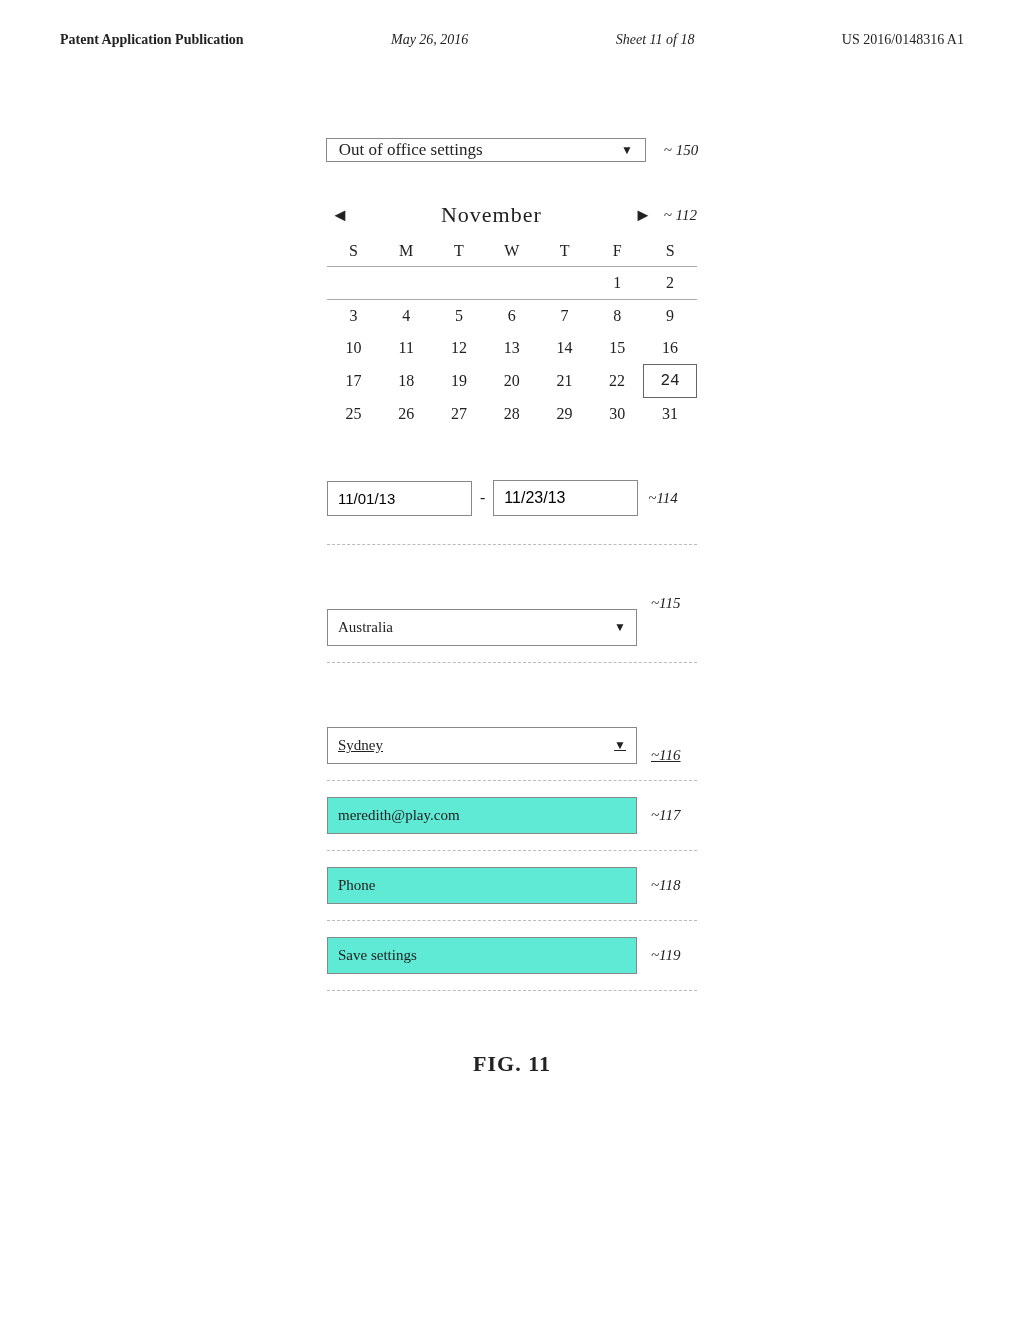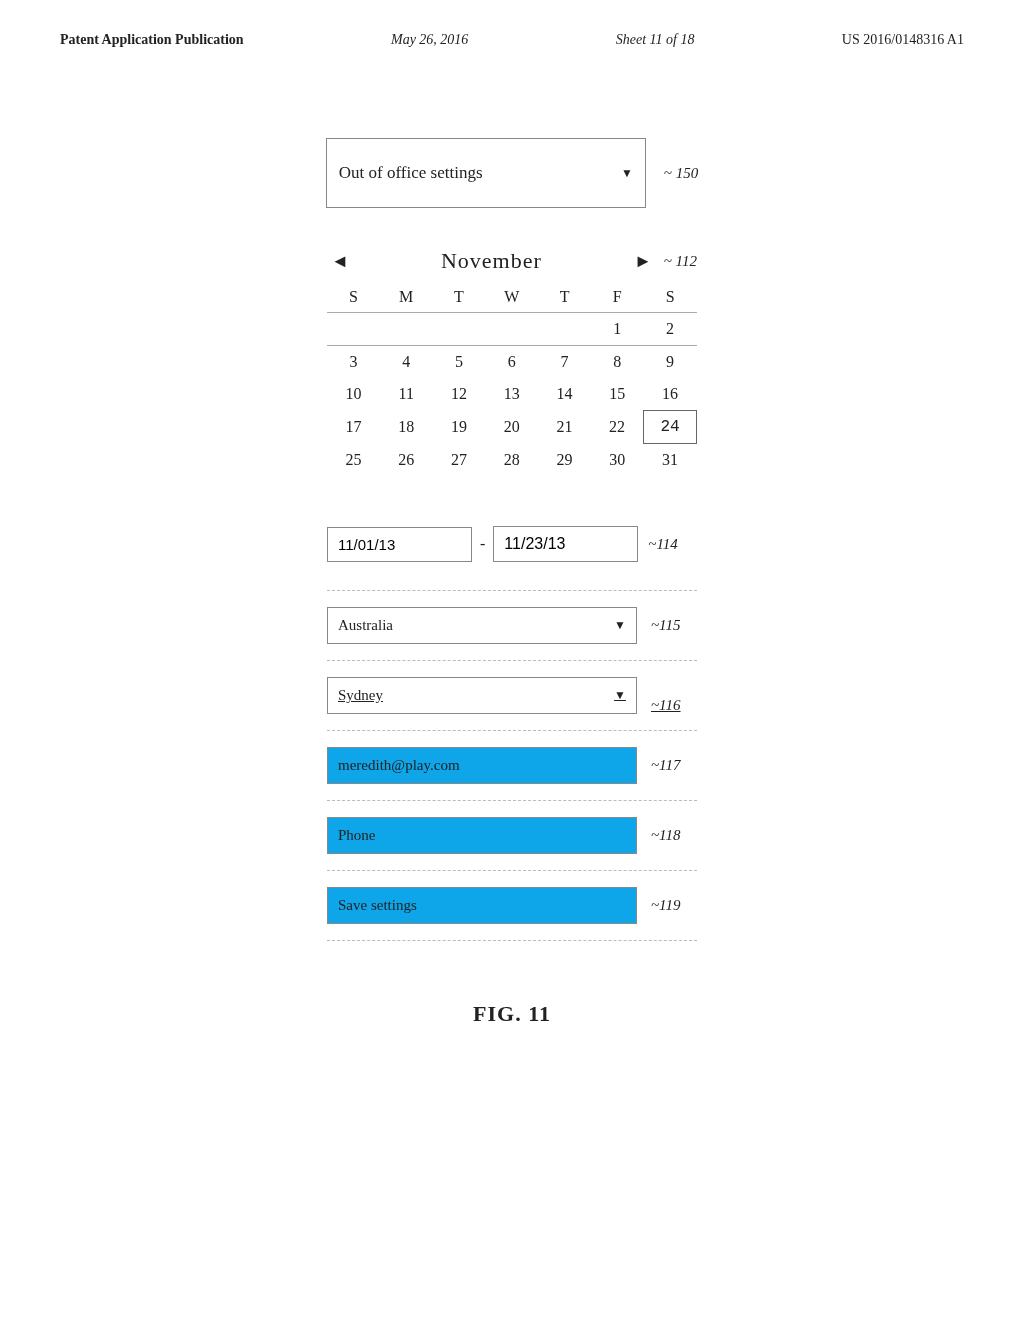--- a/index.html
+++ b/index.html
@@ -51,21 +51,21 @@
     
     .settings-row {
       display: flex;
       align-items: center;
       margin-bottom: 40px;
       position: relative;
     }
 
     .settings-dropdown {
       border: 1px solid #888;
-      padding: 24px 12px;
+      padding: 1px 12px;
       width: 320px;
       display: flex;
       justify-content: space-between;
       align-items: center;
       font-size: 17px;
       background: #fff;
     }
 
     .settings-dropdown-arrow {
       font-size: 12px;
@@ -175,28 +175,29 @@
 
     .form-field {
       border: 1px solid #888;
       padding: 9px 10px;
       font-size: 15px;
       width: 310px;
       background: #fff;
       display: flex;
       justify-content: space-between;
       align-items: center;
+      margin-top: 48px;
     }
 
     .form-field-full {
       border: 1px solid #888;
       padding: 9px 10px;
       font-size: 15px;
       width: 310px;
-      background: #0ea5e9;
+      background: #5eead4;
     }
 
     .form-arrow {
       font-size: 12px;
     }
 
     .form-ref {
       font-size: 15px;
       font-style: italic;
       margin-left: 14px;

